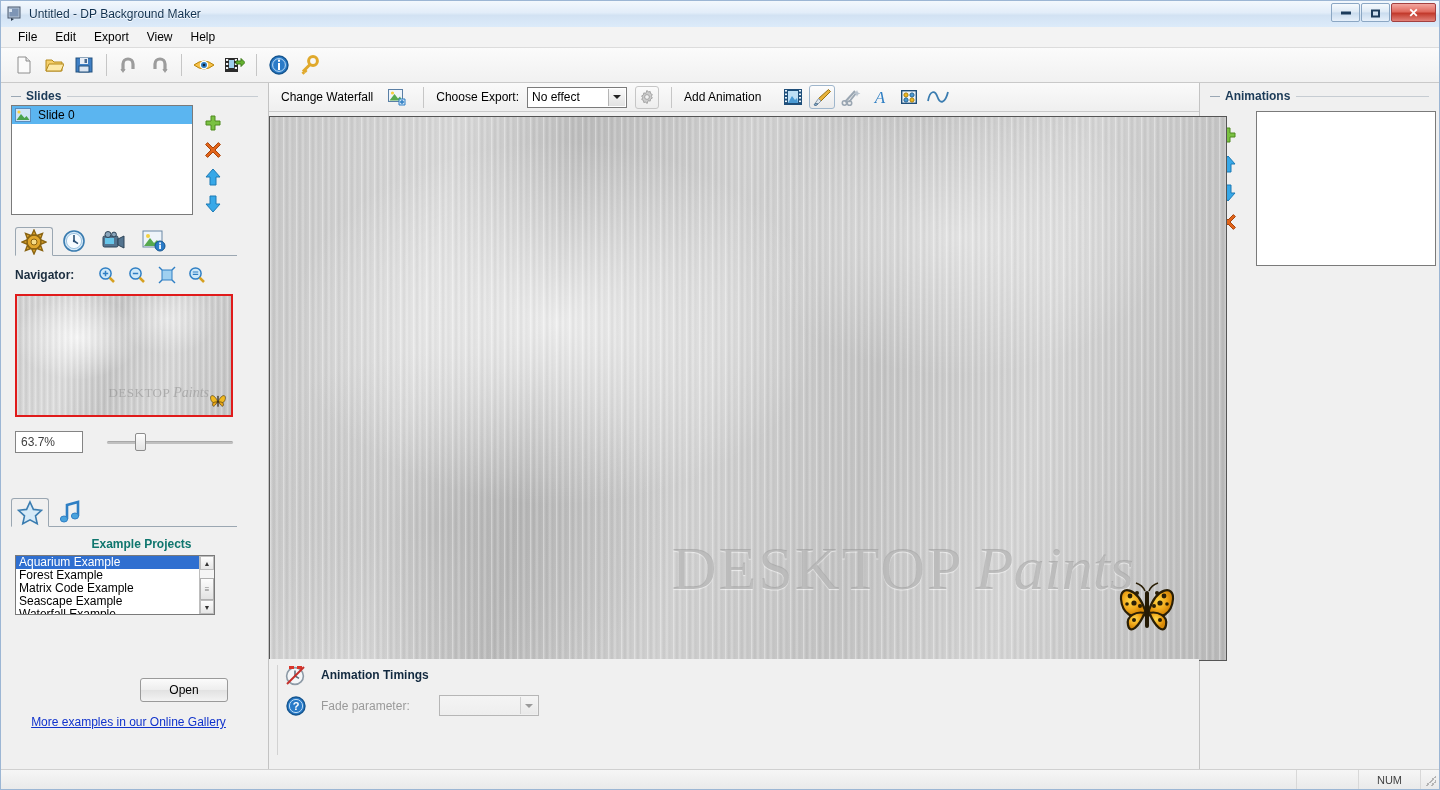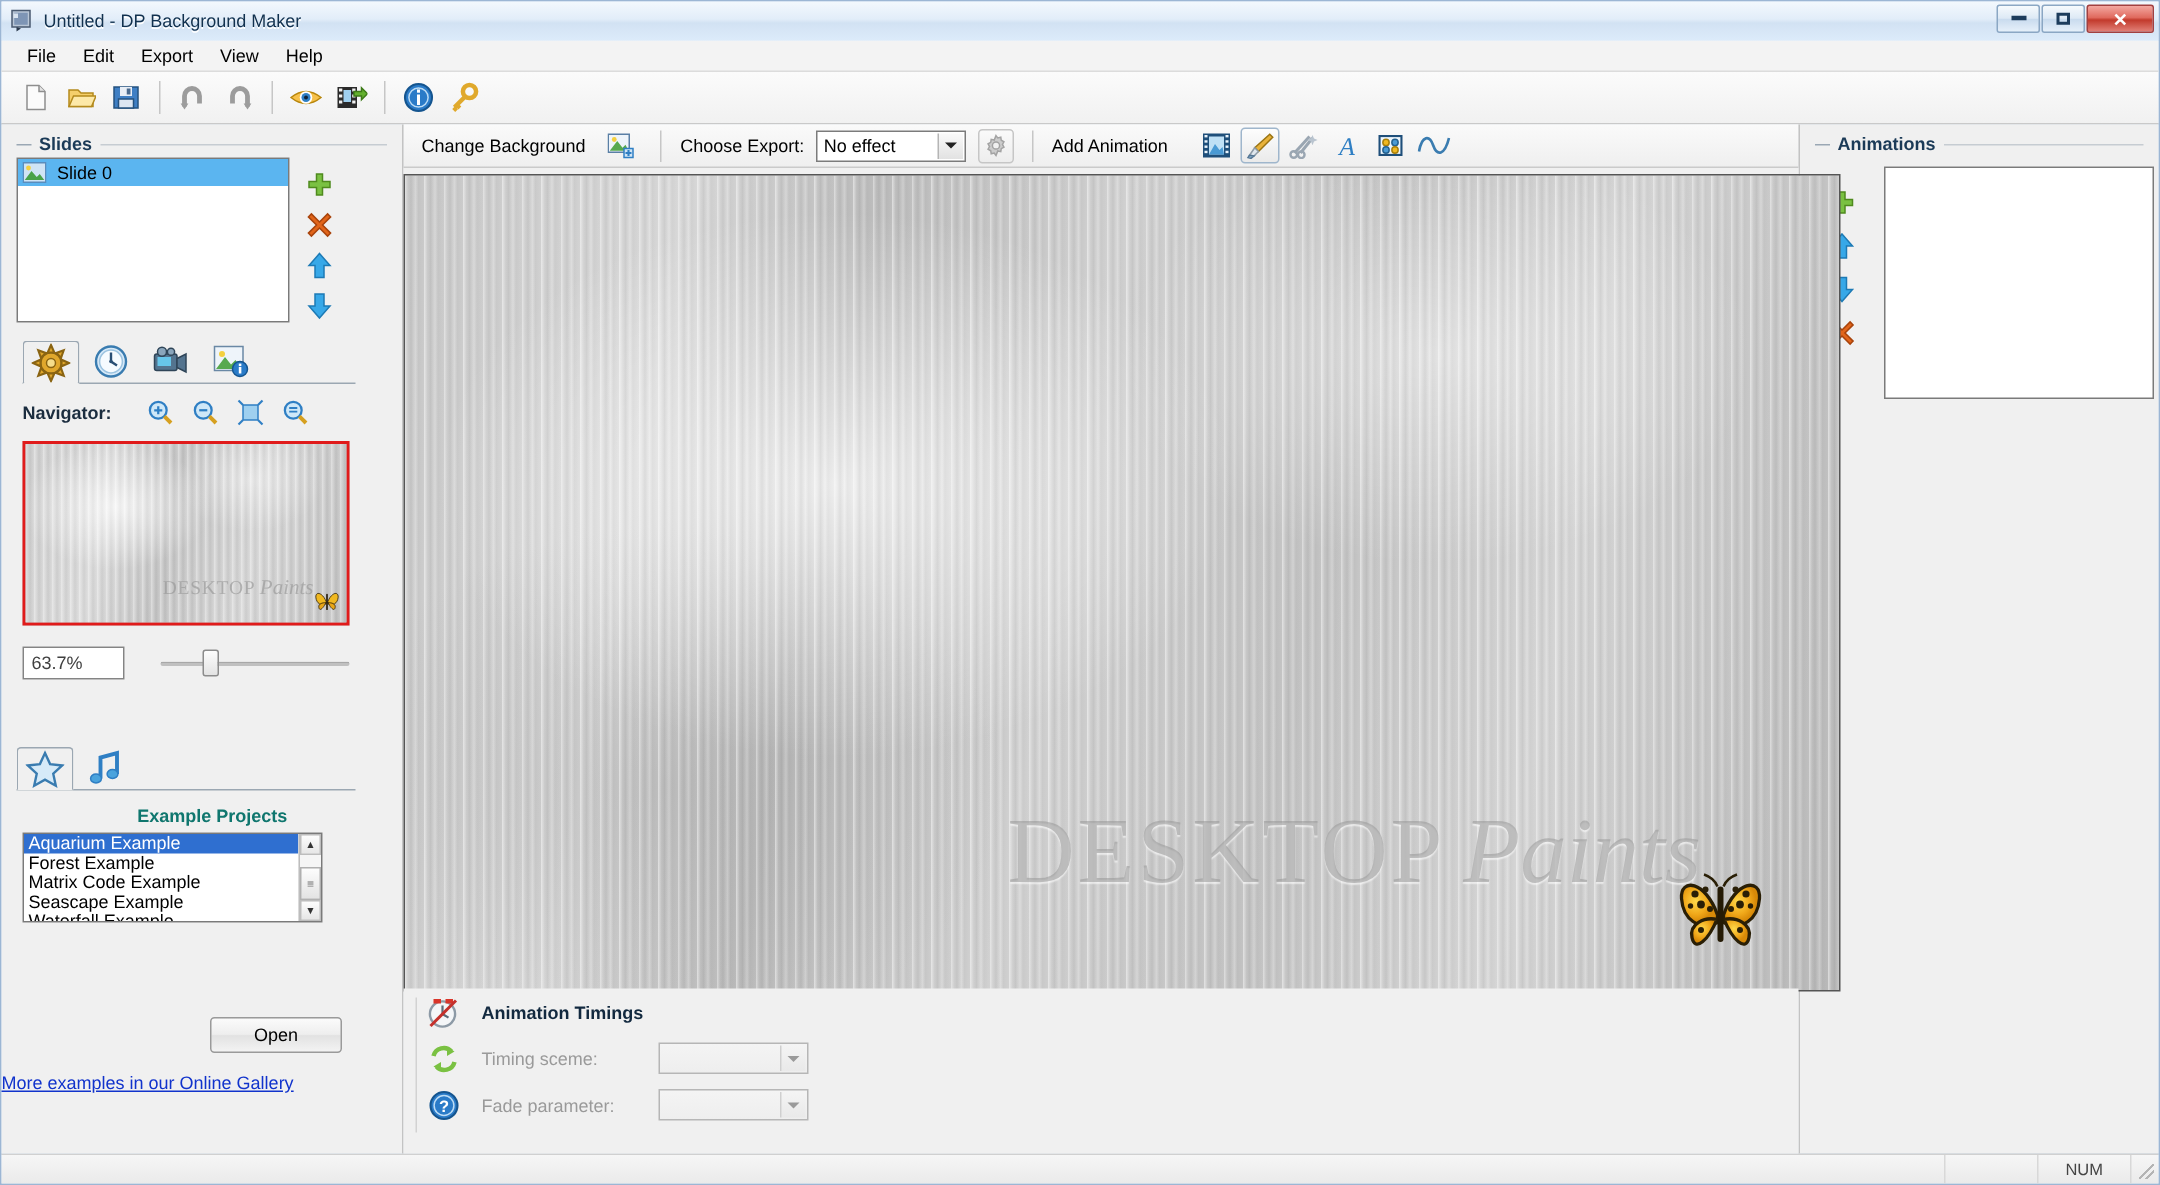--- a/index.html
+++ b/index.html
@@ -155,21 +155,21 @@
     display:flex; align-items:center; justify-content:center; font-size:8px; color:#777;}
 
   .openbtn {
     position: absolute; left: 139px; bottom: 67px;
     width: 88px; height: 24px;
     background: linear-gradient(180deg,#fbfbfb 0%,#eeeeee 48%,#e2e2e2 52%,#f3f3f3 100%);
     border: 1px solid #9a9a9a; border-radius: 3px;
     font-size: 12px; color: #000; display:flex; align-items:center; justify-content:center;
   }
   .gallerylink {
-    position: absolute; left: 0; right: 12px; bottom: 40px; 
+    position: absolute; left: 0; right: 12px; bottom: 40px; text-align: center;
     font-size: 12px; color: #1133cc; text-decoration: underline;
   }
 
   
   .center { flex: 1; display: flex; flex-direction: column; min-width: 0; background: #f0f0f0;}
   .toolbar2 {
     height: 29px; flex: none; display: flex; align-items: center;
     background: linear-gradient(180deg,#fafafa,#efefef);
     border-bottom: 1px solid #cacaca; padding-left: 12px; gap: 0;
   }
@@ -559,21 +559,21 @@
         </div>
       </div>
 
       <div class="openbtn">Open</div>
       <a class="gallerylink" href="#">More examples in our Online Gallery</a>
     </div>
 
     <div class="center">
 
       <div class="toolbar2">
-        <span class="t2label">Change Background</span>
+        <span class="t2label">Change Waterfall</span>
         <div style="width:26px;height:22px;display:flex;align-items:center;justify-content:center;margin-left:12px;">
           <svg width="20" height="18" viewBox="0 0 20 18">
             <rect x="0.5" y="1.5" width="14" height="12" fill="#eef4fa" stroke="#5a7fa5"></rect>
             <circle cx="4.5" cy="5" r="1.6" fill="#f4d03f"></circle>
             <path d="M1.5 12.5 L6.5 6 L10 10.5 L12 8.5 L14 12.5 Z" fill="#57a94f"></path>
             <path d="M11 11 h6 v6 h-6 z" fill="#cfe4f5" stroke="#2f7fc4"></path>
             <path d="M14 12 v4 M12 14 h4" stroke="#2f7fc4" stroke-width="1.4"></path>
           </svg>
         </div>
         <div class="t2sep"></div>
@@ -699,37 +699,20 @@
               <path d="M5 3 h5 v3 h-5 z" fill="#d9352a"></path>
               <path d="M13 3 h5 v3 h-5 z" fill="#d9352a"></path>
               <path d="M3 21 L20 4" stroke="#c4302b" stroke-width="2"></path>
             </svg>
           </span>
           <span class="thdr">Animation Timings</span>
         </div>
         <div class="trow">
           <span class="tico">
             <svg width="22" height="22" viewBox="0 0 22 22">
-              <path d="M4 9 A7 7 0 0 1 16 6" fill="none" stroke="#7ac142" stroke-width="3"></path>
-              <path d="M18 13 A7 7 0 0 1 6 16" fill="none" stroke="#7ac142" stroke-width="3"></path>
-              <path d="M13 3 L18 6 L13 9 Z" fill="#7ac142"></path>
-              <path d="M9 19 L4 16 L9 13 Z" fill="#7ac142"></path>
-            </svg>
-          </span>
-          <span class="tlabel">Timing sceme:</span>
-          <div class="combo disabled" style="width:88px;">
-            <span></span>
-            <span class="arrowbox">
-                <i class="caret dim"></i>
-              </span>
-          </div>
-        </div>
-        <div class="trow">
-          <span class="tico">
-            <svg width="22" height="22" viewBox="0 0 22 22">
               <circle cx="11" cy="11" r="9" fill="#2a7bc8" stroke="#15558f" stroke-width="1.4"></circle>
               <circle cx="11" cy="11" r="6.6" fill="none" stroke="#bcdcf5"></circle>
               <text x="11" y="15.4" font-family="Liberation Sans, sans-serif" font-size="11" font-weight="bold" fill="#fff" text-anchor="middle">?</text>
             </svg>
           </span>
           <span class="tlabel">Fade parameter:</span>
           <div class="combo disabled" style="width:88px;">
             <span></span>
             <span class="arrowbox">
                 <i class="caret dim"></i>

